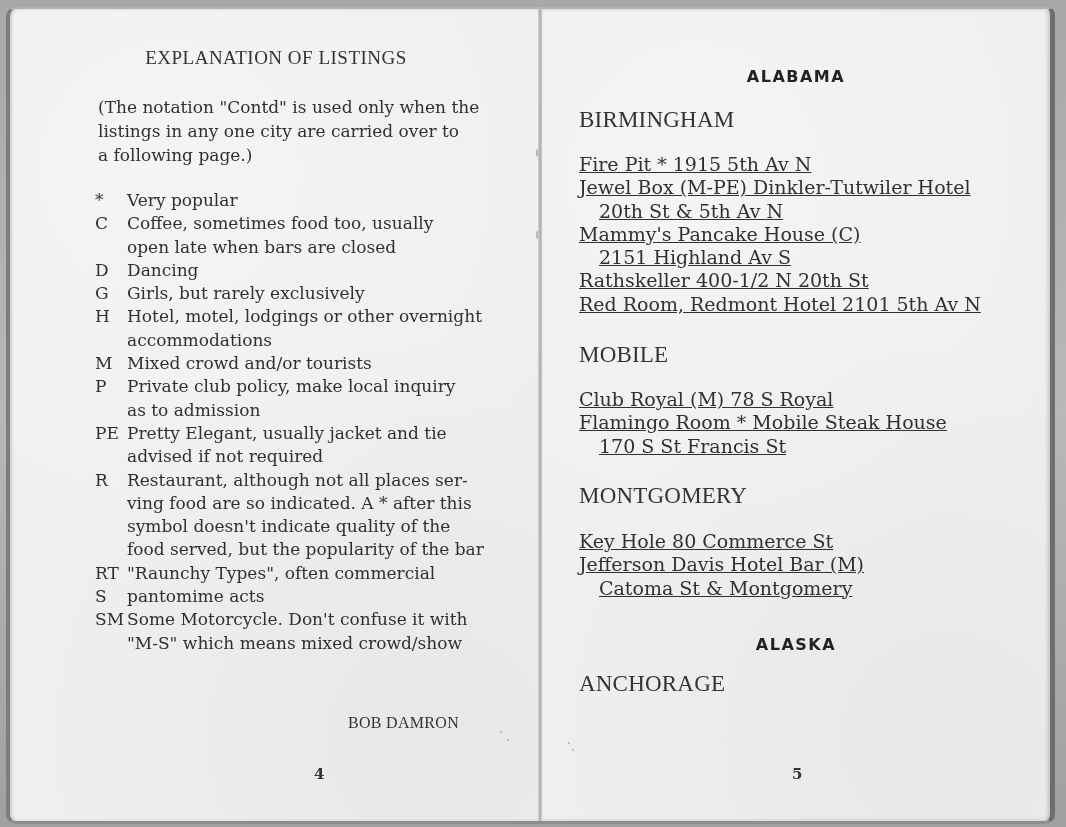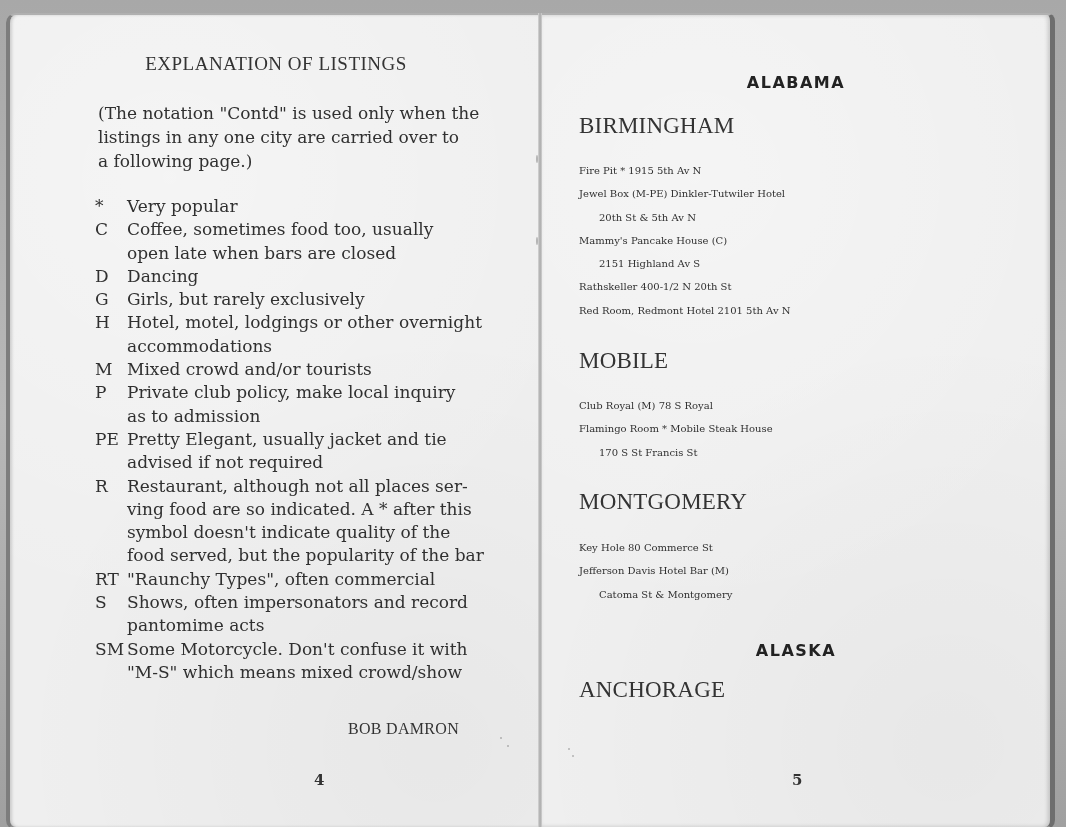--- a/index.html
+++ b/index.html
@@ -16,21 +16,21 @@
       color: #2c2c2c;
     }
     .backdrop {
       position: absolute;
       left: 0; top: 0;
       width: 1066px; height: 827px;
       background: linear-gradient(180deg, #a8a8a8 0%, #b8b8b8 50%, #a0a0a0 100%);
     }
     .book {
       position: absolute;
-      left: 6px; top: 13px;
+      left: 6px; top: 7px;
       width: 1050px; height: 814px;
     }
     .page {
       position: absolute;
       top: 0;
       height: 812px;
       background: #efefef;
       background-image:
         radial-gradient(circle at 30% 20%, rgba(255,255,255,0.35) 0%, rgba(255,255,255,0) 60%),
         radial-gradient(circle at 80% 90%, rgba(0,0,0,0.03) 0%, rgba(0,0,0,0) 50%);
@@ -133,23 +133,24 @@
       left: 37px;
       font-family: "Liberation Serif", "DejaVu Serif", serif;
       font-size: 23px;
       letter-spacing: 0.2px;
       color: #333;
     }
     .listing-block {
       position: absolute;
       left: 37px;
       width: 460px;
-      font-size: 10px;
+      font-size: 19px;
       line-height: 23.3px;
       color: #303030;
+      text-decoration: underline;
     }
     .listing .line { white-space: nowrap; }
     .listing .line.cont { padding-left: 20px; }
     .page-num-right {
       position: absolute;
       left: 250px; top: 756px;
       font-size: 15px;
       font-weight: bold;
       color: #333;
     }
@@ -240,21 +241,20 @@
       </div>
       <div class="legend-item">
         <span class="code">RT</span>
         <div class="desc">
           <div>"Raunchy Types", often commercial</div>
         </div>
       </div>
       <div class="legend-item">
         <span class="code">S</span>
         <div class="desc">
-          <div>Shows, often impersonators and record</div>
           <div>pantomime acts</div>
         </div>
       </div>
       <div class="legend-item">
         <span class="code">SM</span>
         <div class="desc">
           <div>Some Motorcycle. Don't confuse it with</div>
           <div>"M-S" which means mixed crowd/show</div>
         </div>
       </div>

